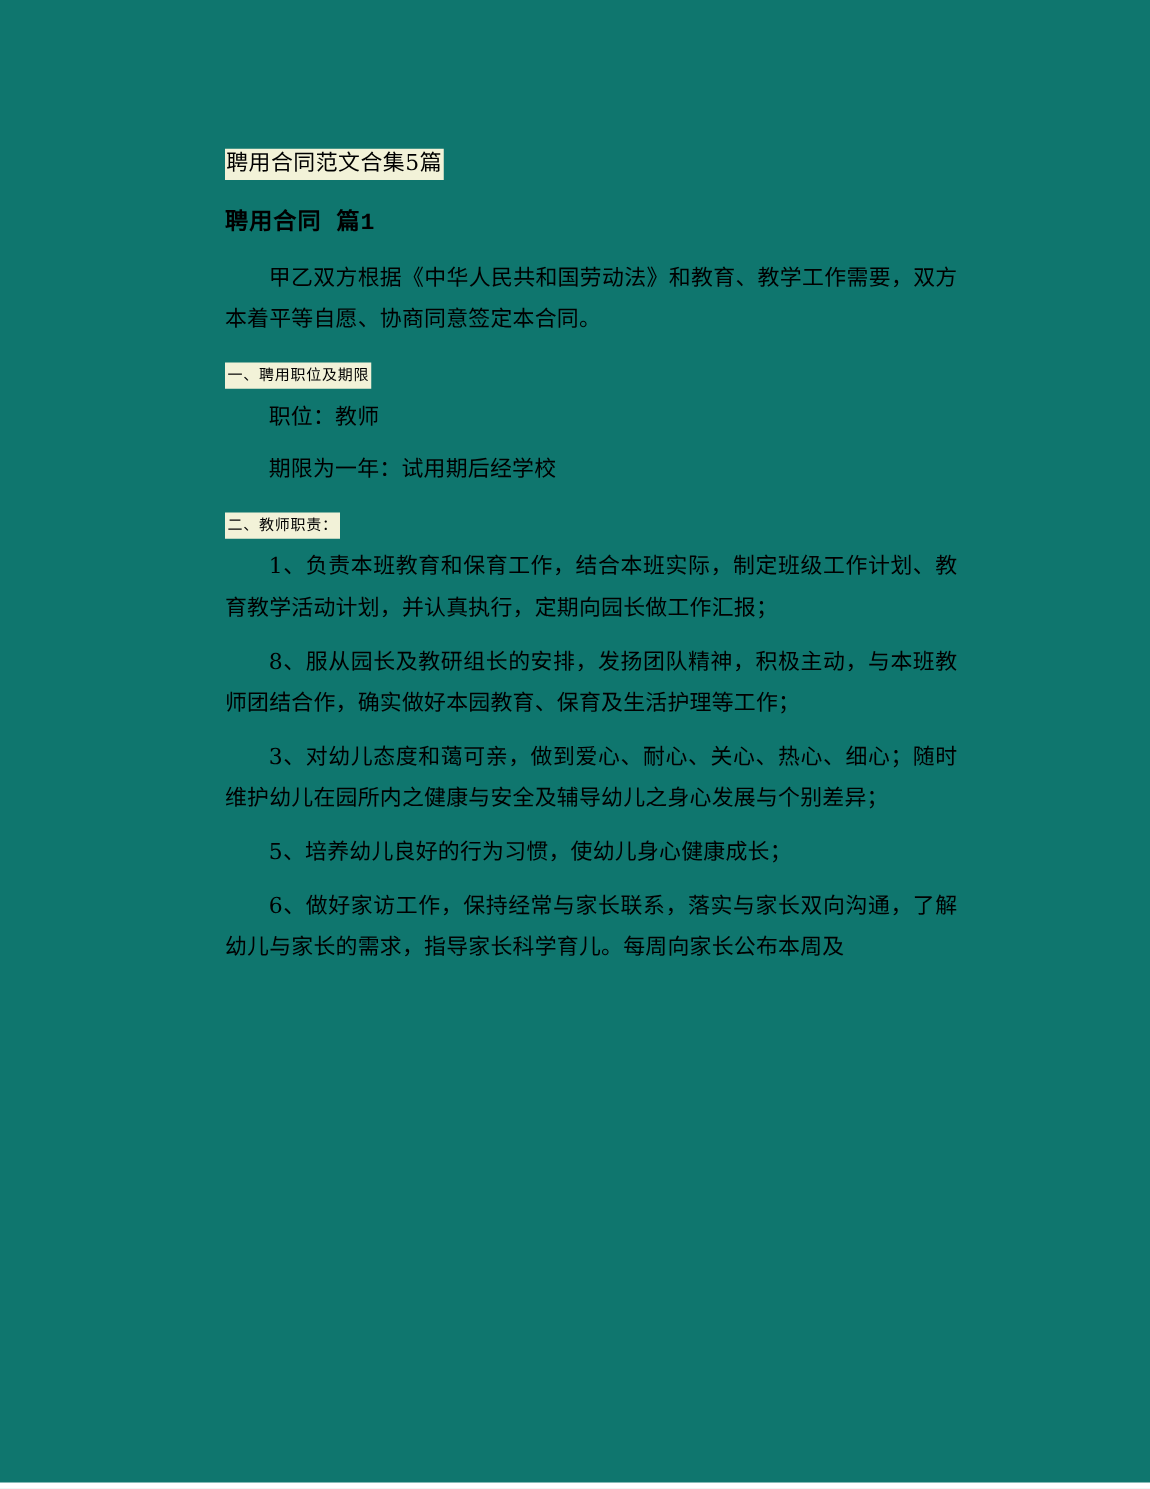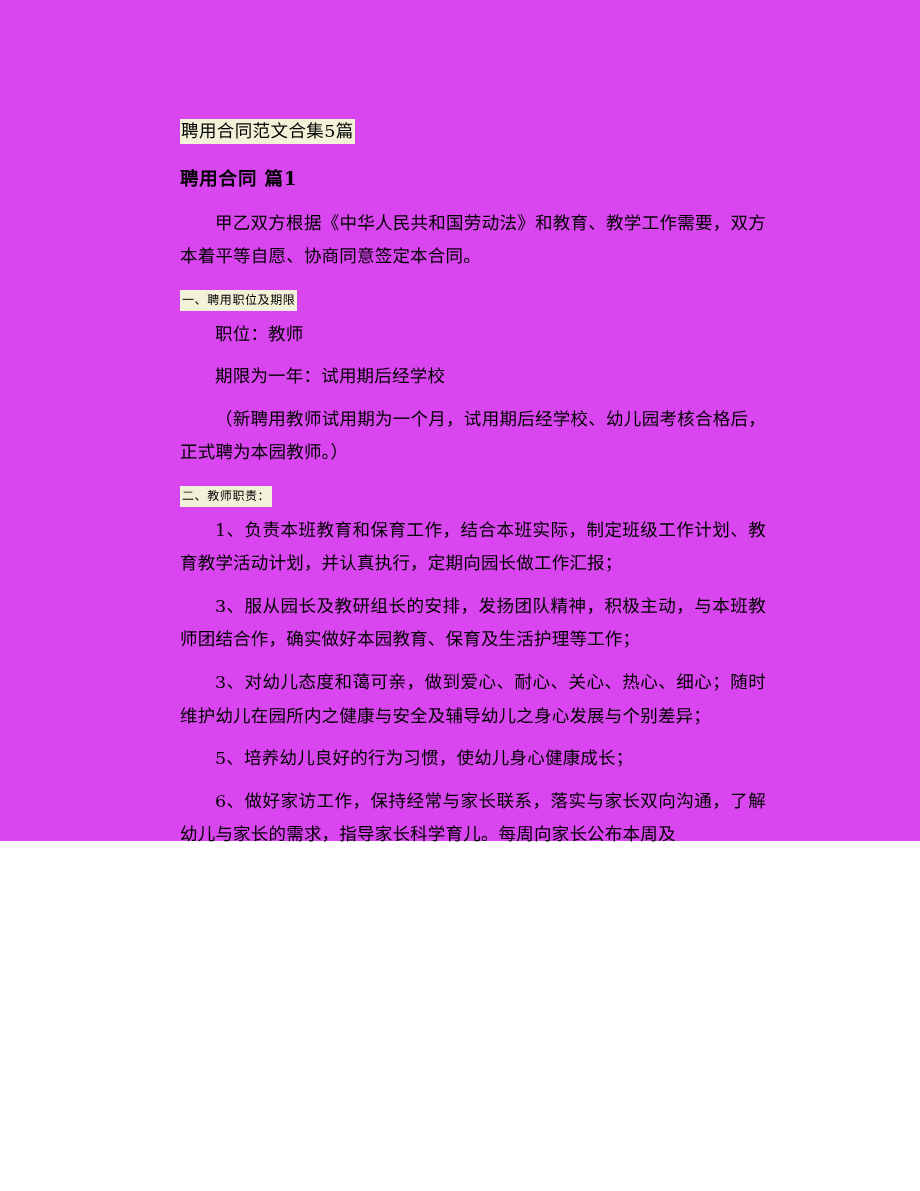--- a/index.html
+++ b/index.html
@@ -11,22 +11,22 @@
   body {
     width: 920px;
     height: 1191px;
     font-family: "DejaVu Serif", "Liberation Serif", serif;
     color: #000000;
     overflow: hidden;
   }
   .page {
     position: relative;
     width: 920px;
-    height: 841px;
-    background: #d946ef;
+    height: 1186px;
+    background: #0f766e;
     box-sizing: border-box;
   }
   .content {
     position: absolute;
     left: 180px;
     top: 118px;
     width: 586px;
   }
 
   
@@ -42,20 +42,21 @@
     padding: 2px 1px 3px 1px;
   }
 
   
   .article-heading {
     font-size: 18.5px;
     font-weight: bold;
     line-height: 1.5;
     margin: 0 0 14px 0;
     letter-spacing: 0.8px;
+    font-family: Liberation Mono, monospace;
   }
 
   
   .section-heading {
     font-size: 12px;
     line-height: 1.55;
     margin: 17px 0 8px 0;
     font-weight: normal;
     letter-spacing: 0.6px;
   }
@@ -88,24 +89,23 @@
     <div class="doc-title"><span class="hl">聘用合同范文合集5篇</span></div>
 
     <div class="article-heading">聘用合同 篇1</div>
 
     <p class="body gap-sm">甲乙双方根据《中华人民共和国劳动法》和教育、教学工作需要，双方本着平等自愿、协商同意签定本合同。</p>
 
     <div class="section-heading"><span class="hl">一、聘用职位及期限</span></div>
 
     <p class="body">职位：教师</p>
     <p class="body">期限为一年：试用期后经学校</p>
-    <p class="body gap-sm">（新聘用教师试用期为一个月，试用期后经学校、幼儿园考核合格后，正式聘为本园教师。）</p>
 
     <div class="section-heading"><span class="hl">二、教师职责：</span></div>
 
     <p class="body">1、负责本班教育和保育工作，结合本班实际，制定班级工作计划、教育教学活动计划，并认真执行，定期向园长做工作汇报；</p>
-    <p class="body">3、服从园长及教研组长的安排，发扬团队精神，积极主动，与本班教师团结合作，确实做好本园教育、保育及生活护理等工作；</p>
+    <p class="body">8、服从园长及教研组长的安排，发扬团队精神，积极主动，与本班教师团结合作，确实做好本园教育、保育及生活护理等工作；</p>
     <p class="body">3、对幼儿态度和蔼可亲，做到爱心、耐心、关心、热心、细心；随时维护幼儿在园所内之健康与安全及辅导幼儿之身心发展与个别差异；</p>
     <p class="body">5、培养幼儿良好的行为习惯，使幼儿身心健康成长；</p>
     <p class="body">6、做好家访工作，保持经常与家长联系，落实与家长双向沟通，了解幼儿与家长的需求，指导家长科学育儿。每周向家长公布本周及</p>
 
   </div>
 </div>
 
 </body></html>

